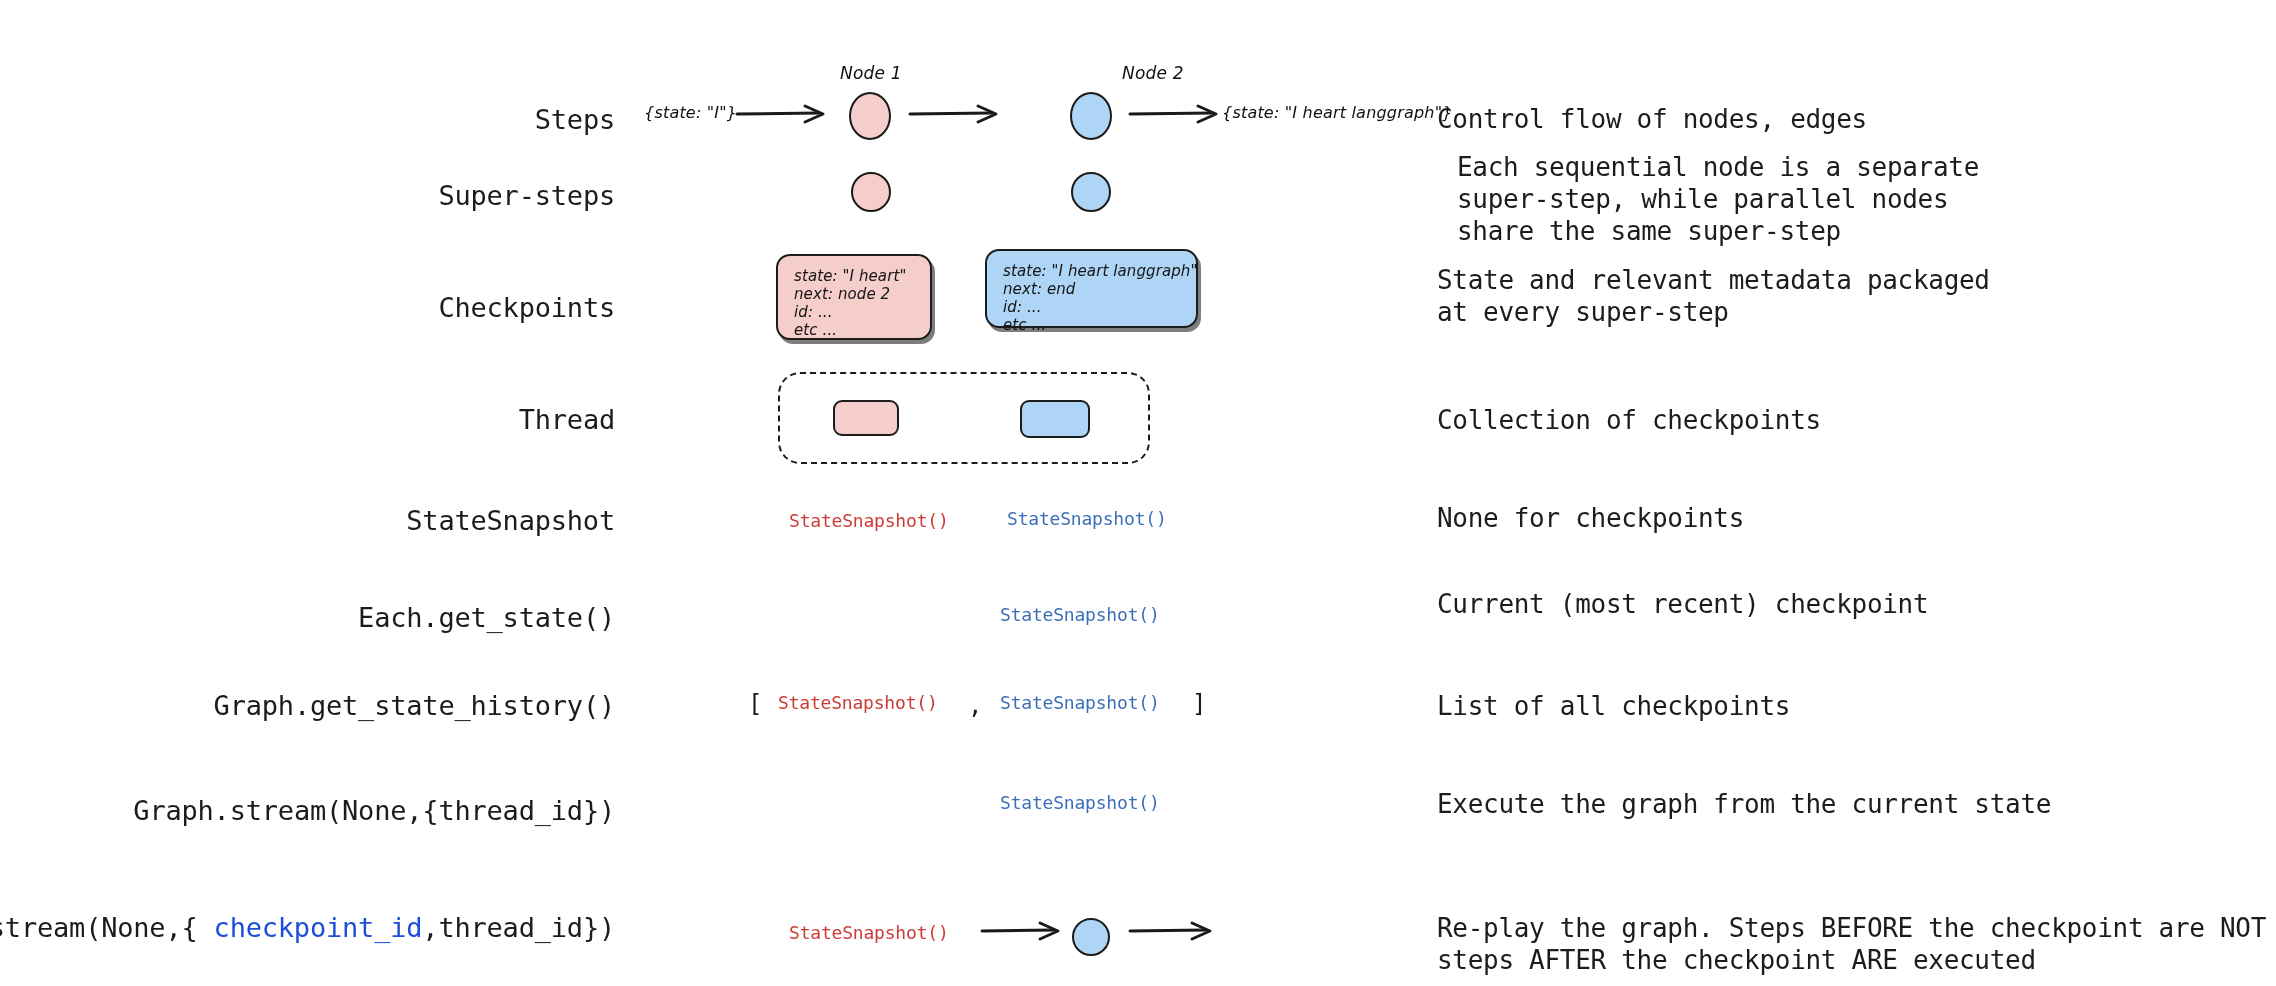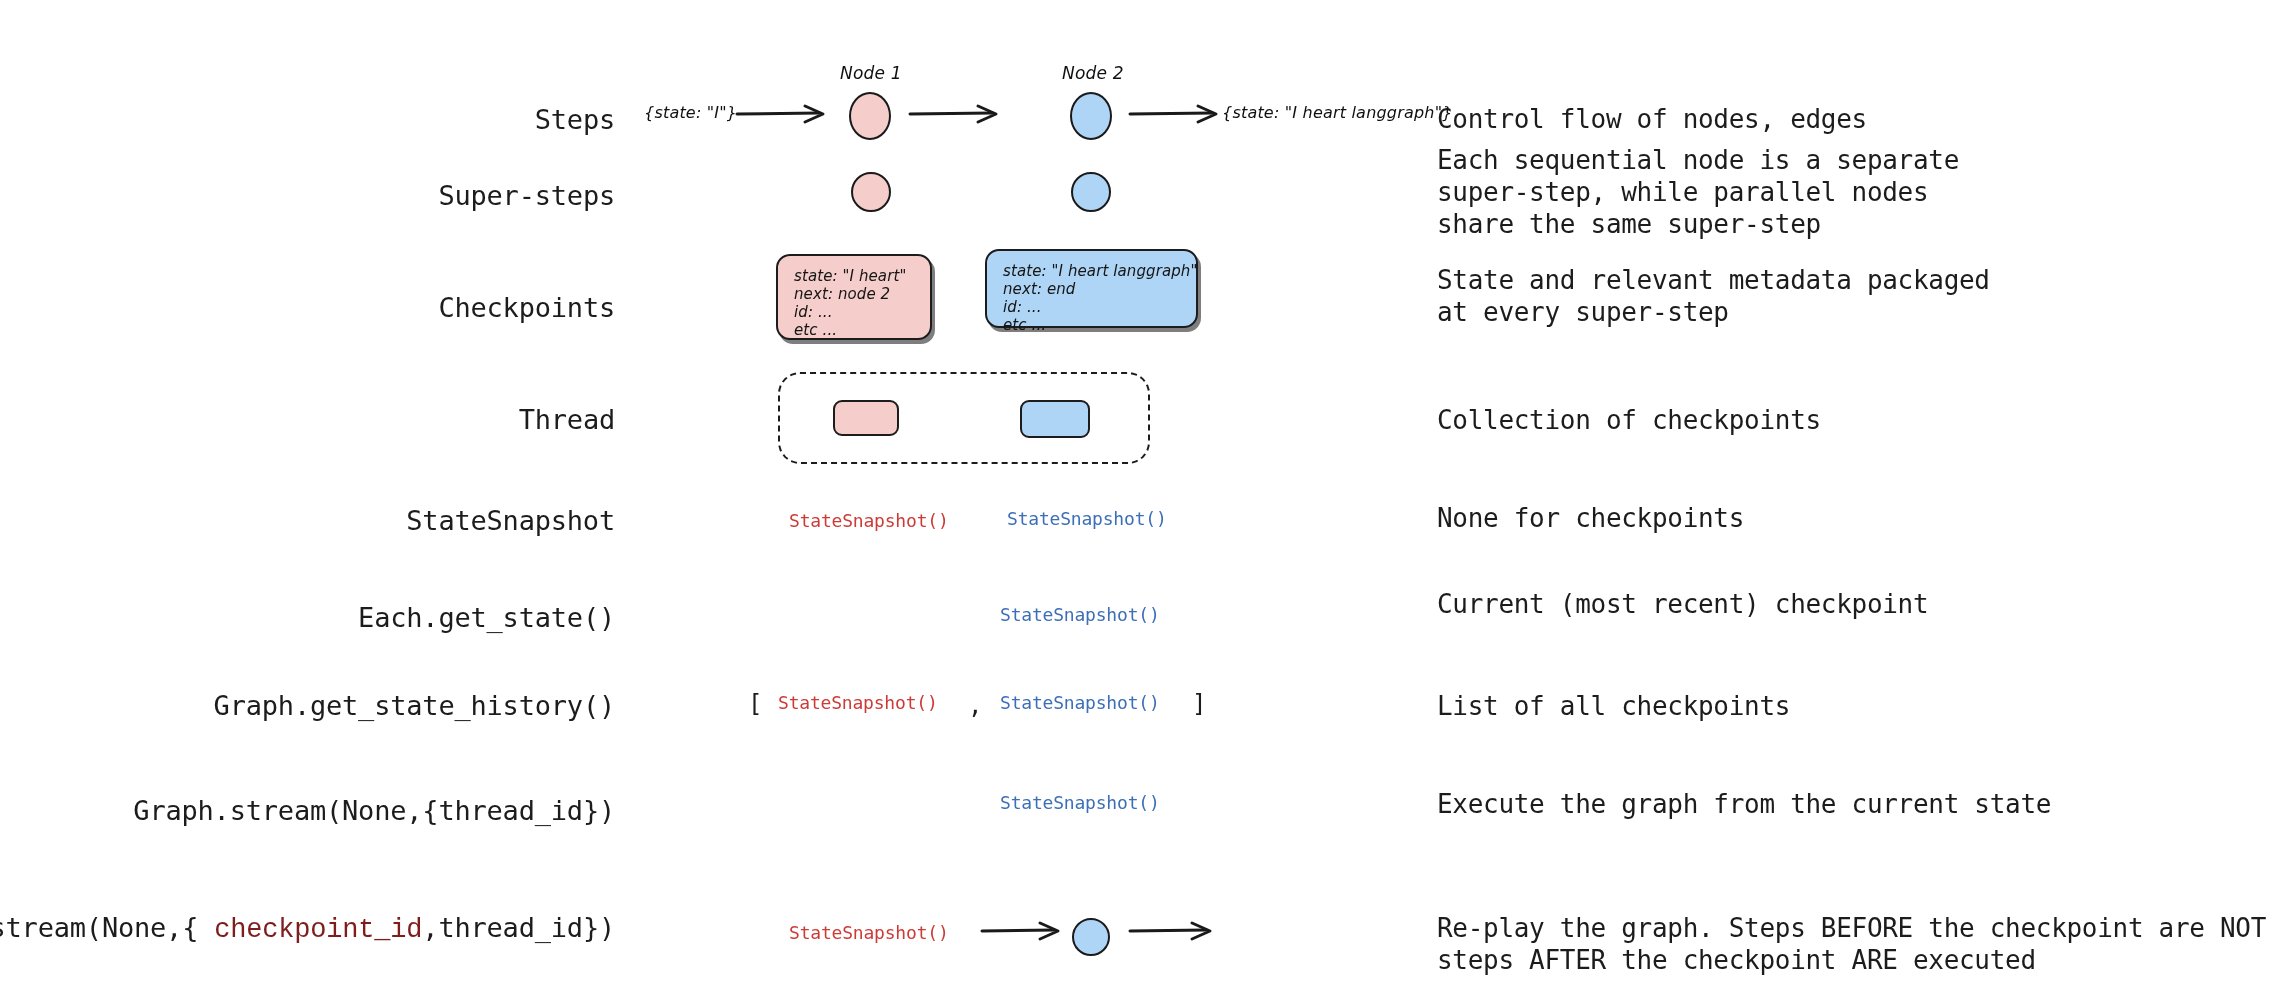--- a/index.html
+++ b/index.html
@@ -28,21 +28,21 @@
   .row-label {
     position: absolute;
     right: 1661px;            
     white-space: nowrap;
     font-family: "DejaVu Sans Mono", monospace;
     font-size: 27px;
     letter-spacing: -0.2px;
     color: #1c1c1c;
     text-align: right;
   }
-  .row-label .hl-red { color: #7f1d1d; font-family: Liberation Mono, monospace; }
+  .row-label .hl-red { color: #1d4ed8; }
 
   
   .desc {
     position: absolute;
     left: 1437px;
     white-space: pre;
     font-family: "DejaVu Sans Mono", monospace;
     font-size: 26px;
     line-height: 32px;
     letter-spacing: -0.3px;
@@ -144,35 +144,35 @@
   <div class="row-label" style="top:292px;">Checkpoints</div>
   <div class="row-label" style="top:404px;">Thread</div>
   <div class="row-label" style="top:505px;">StateSnapshot</div>
   <div class="row-label" style="top:602px;">Each.get_state()</div>
   <div class="row-label" style="top:690px;">Graph.get_state_history()</div>
   <div class="row-label" style="top:795px;">Graph.stream(None,{thread_id})</div>
 
   <div class="row-label" style="top:912px;"><span>Graph.stream(None,{</span><span>&nbsp;</span><span class="hl-red">checkpoint_id</span><span>,thread_id})</span></div>
 
   <div class="desc" style="top:103px;">Control flow of nodes, edges</div>
-  <div class="desc" style="top:144px;">Each sequential node is a separate
+  <div class="desc" style="top:151px;margin-left:20px;">Each sequential node is a separate
 super-step, while parallel nodes
 share the same super-step</div>
   <div class="desc" style="top:264px;">State and relevant metadata packaged
 at every super-step</div>
   <div class="desc" style="top:404px;">Collection of checkpoints</div>
   <div class="desc" style="top:502px;">None for checkpoints</div>
   <div class="desc" style="top:588px;">Current (most recent) checkpoint</div>
   <div class="desc" style="top:690px;">List of all checkpoints</div>
   <div class="desc" style="top:788px;">Execute the graph from the current state</div>
   <div class="desc" style="top:912px;">Re-play the graph. Steps BEFORE the checkpoint are NOT executed,
 steps AFTER the checkpoint ARE executed</div>
 
   <div class="hand" style="left:840px; top:63px;">Node 1</div>
-  <div class="hand" style="left:1062px; top:63px;">Node 2</div>
+  <div class="hand" style="left:1122px; top:63px;">Node 2</div>
 
   <div class="hand small" style="left:644px; top:103px;">{state: "I"}</div>
   <div class="hand small" style="left:1222px; top:103px;">{state: "I heart langgraph"}</div>
 
   <div class="arrow" style="left:735px; top:103px; width:100px;">
     <svg width="100" height="22" viewBox="0 0 100 22">
       <path d="M2,11 L84,10" stroke="#1a1a1a" stroke-width="3" fill="none" stroke-linecap="round"></path>
       <path d="M70,3 L88,11 L70,19" stroke="#1a1a1a" stroke-width="3" fill="none" stroke-linecap="round" stroke-linejoin="round"></path>
     </svg>
   </div>

